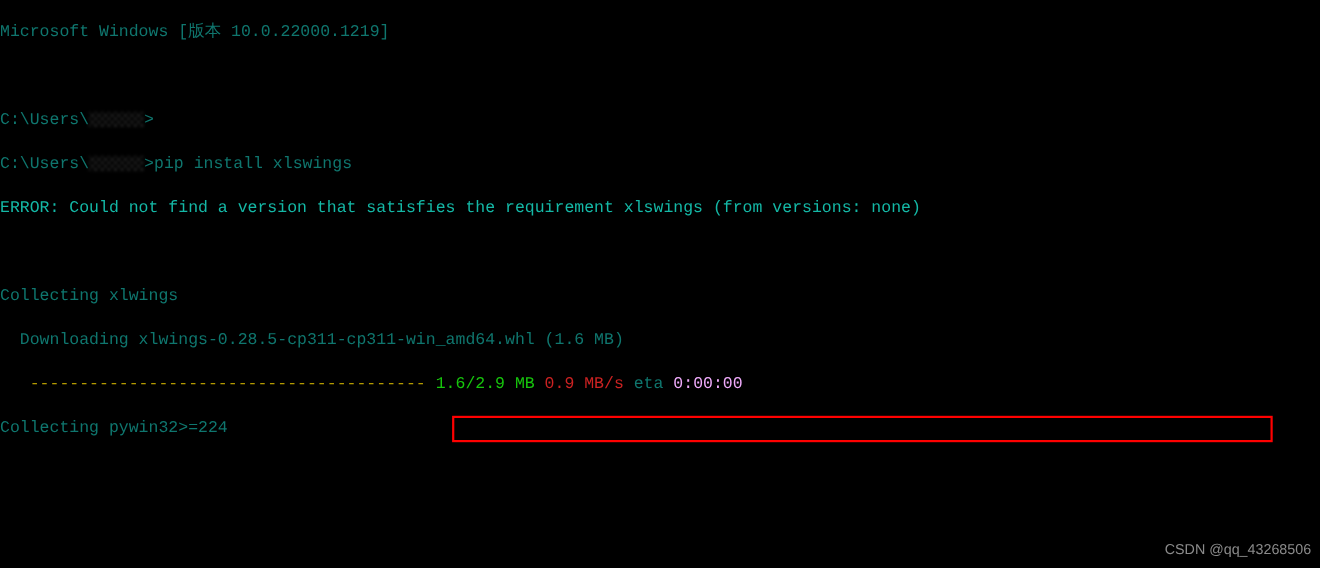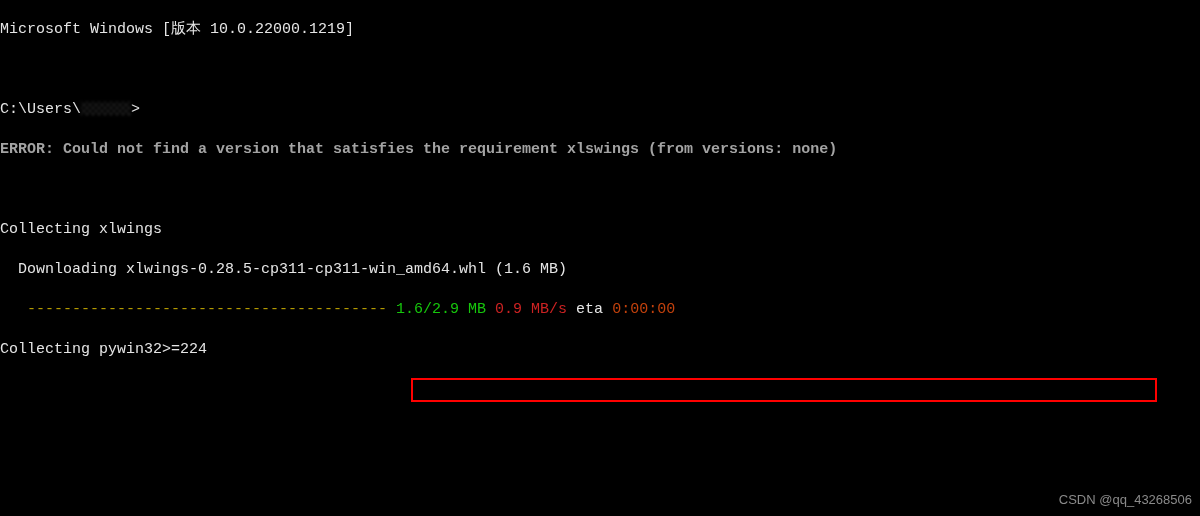--- a/index.html
+++ b/index.html
@@ -13,26 +13,26 @@
     font-size: 15px;
     line-height: 20px;
     overflow: hidden;
     position: relative;
   }
   .terminal {
     white-space: pre;
     padding: 0;
   }
   .line { display: block; height: 20px; }
-  .white { color: #e5e5e5; }
-  .red   { color: #a3a3a3; font-weight: bold; }
+  .white { color: #0f766e; }
+  .red   { color: #14b8a6; }
   .yellow{ color: #b39a00; }
   .green { color: #16c60c; }
   .red2  { color: #cc2222; }
-  .cyan  { color: #c2410c; }
+  .cyan  { color: #f0abfc; }
   .mask {
     display: inline-block;
     width: 50px;
     height: 14px;
     background: #000;
     background-image:
       radial-gradient(#444 1px, transparent 1px),
       radial-gradient(#444 1px, transparent 1px);
     background-size: 6px 6px;
     background-position: 0 0, 3px 3px;
@@ -55,20 +55,21 @@
     margin-left: 32px;
   }
 </style>
 </head>
 <body>
 
 <div class="terminal">
 <span class="line white">Microsoft Windows [版本 10.0.22000.1219]</span>
 <span class="line"> </span>
 <span class="line"><span class="white">C:\Users\</span><span class="mask"></span><span class="white">&gt;</span></span>
+<span class="line"><span class="white">C:\Users\</span><span class="mask"></span><span class="white">&gt;</span><span class="white">pip install xlswings</span></span>
 <span class="line red">ERROR: Could not find a version that satisfies the requirement xlswings (from versions: none)</span>
 <span class="line"> </span>
 <span class="line white">Collecting xlwings</span>
 <span class="line white">  Downloading xlwings-0.28.5-cp311-cp311-win_amd64.whl (1.6 MB)</span>
 <span class="line"><span class="yellow">   ---------------------------------------- </span><span class="green">1.6/2.9 MB</span><span class="red2"> 0.9 MB/s</span><span class="white"> eta </span><span class="cyan">0:00:00</span></span>
 <span class="line white">Collecting pywin32&gt;=224</span>
 
 
 
 

